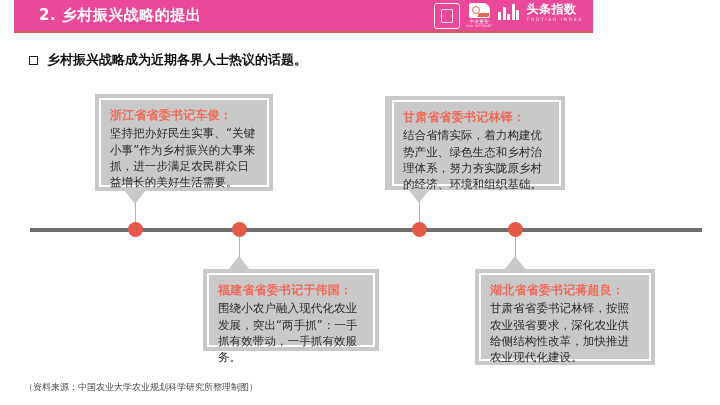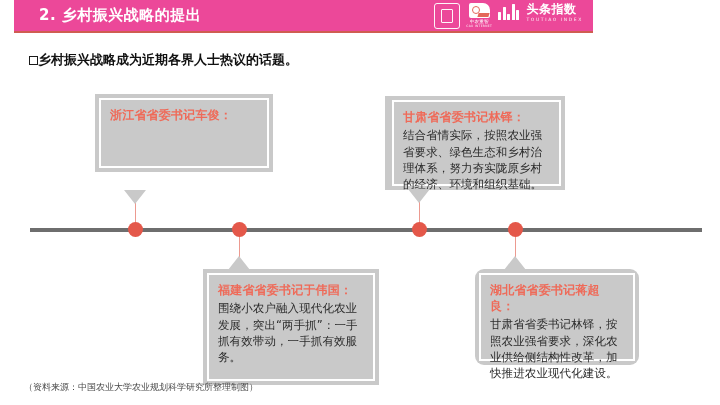--- a/index.html
+++ b/index.html
@@ -140,20 +140,21 @@
     white-space: nowrap;
   }
 
   
   #bullet-row {
     position: absolute;
     left: 29px;
     top: 51px;
     display: flex;
     align-items: center;
+    gap: 9px;
   }
   #bullet-square {
     width: 9px; height: 9px;
     border: 1.8px solid #1a1a1a;
     box-sizing: border-box;
   }
   #bullet-text {
     font-size: 13px;
     font-weight: bold;
     color: #111111;
@@ -273,44 +274,45 @@
 <div class="connector" style="left:134.5px; top:190px; height:34px;"></div>
 <div class="connector" style="left:238.5px; top:236px; height:34px;"></div>
 <div class="connector" style="left:418.5px; top:190px; height:34px;"></div>
 <div class="connector" style="left:514.5px; top:236px; height:34px;"></div>
 
 <div class="timeline-dot" style="left:128px;"></div>
 <div class="timeline-dot" style="left:232px;"></div>
 <div class="timeline-dot" style="left:412px;"></div>
 <div class="timeline-dot" style="left:508px;"></div>
 
-<div class="callout" style="left:95px; top:94px; width:178px; height:78px;">
+<div class="callout" style="left:95px; top:94px; width:178px; height:97px;">
   <div class="callout-inner">
     <div class="callout-title">浙江省省委书记车俊：</div>
+    <div class="callout-body">坚持把办好民生实事、“关键小事”作为乡村振兴的大事来抓，进一步满足农民群众日益增长的美好生活需要。</div>
   </div>
 </div>
 <div class="tail tail-down" style="left:124px; top:190px;"></div>
 
 <div class="callout" style="left:385px; top:96px; width:180px; height:94px;padding-left:7px;">
   <div class="callout-inner">
     <div class="callout-title">甘肃省省委书记林铎：</div>
-    <div class="callout-body">结合省情实际，按照农业强省要求、绿色生态和乡村治理体系，努力夯实陇原乡村的经济、环境和组织基础。</div>
+    <div class="callout-body">结合省情实际，着力构建优势产业、绿色生态和乡村治理体系，努力夯实陇原乡村的经济、环境和组织基础。</div>
   </div>
 </div>
 <div class="tail tail-down" style="left:408px; top:189px;"></div>
 
 <div class="tail tail-up" style="left:228px; top:256px;"></div>
-<div class="callout" style="left:203px; top:269px; width:176px; height:116px;">
+<div class="callout" style="left:203px; top:269px; width:176px; height:82px;">
   <div class="callout-inner">
     <div class="callout-title">福建省省委书记于伟国：</div>
     <div class="callout-body">围绕小农户融入现代化农业发展，突出“两手抓”：一手抓有效带动，一手抓有效服务。</div>
   </div>
 </div>
 
 <div class="tail tail-up" style="left:504px; top:256px;"></div>
-<div class="callout" style="left:475px; top:269px; width:164px; height:96px;border-radius:9px;">
+<div class="callout" style="left:475px; top:269px; width:180px; height:96px;">
   <div class="callout-inner">
     <div class="callout-title">湖北省省委书记蒋超良：</div>
     <div class="callout-body">甘肃省省委书记林铎，按照农业强省要求，深化农业供给侧结构性改革，加快推进农业现代化建设。</div>
   </div>
 </div>
 
 <div id="source-note">（资料来源：中国农业大学农业规划科学研究所整理制图）</div>
 
 </body></html>

